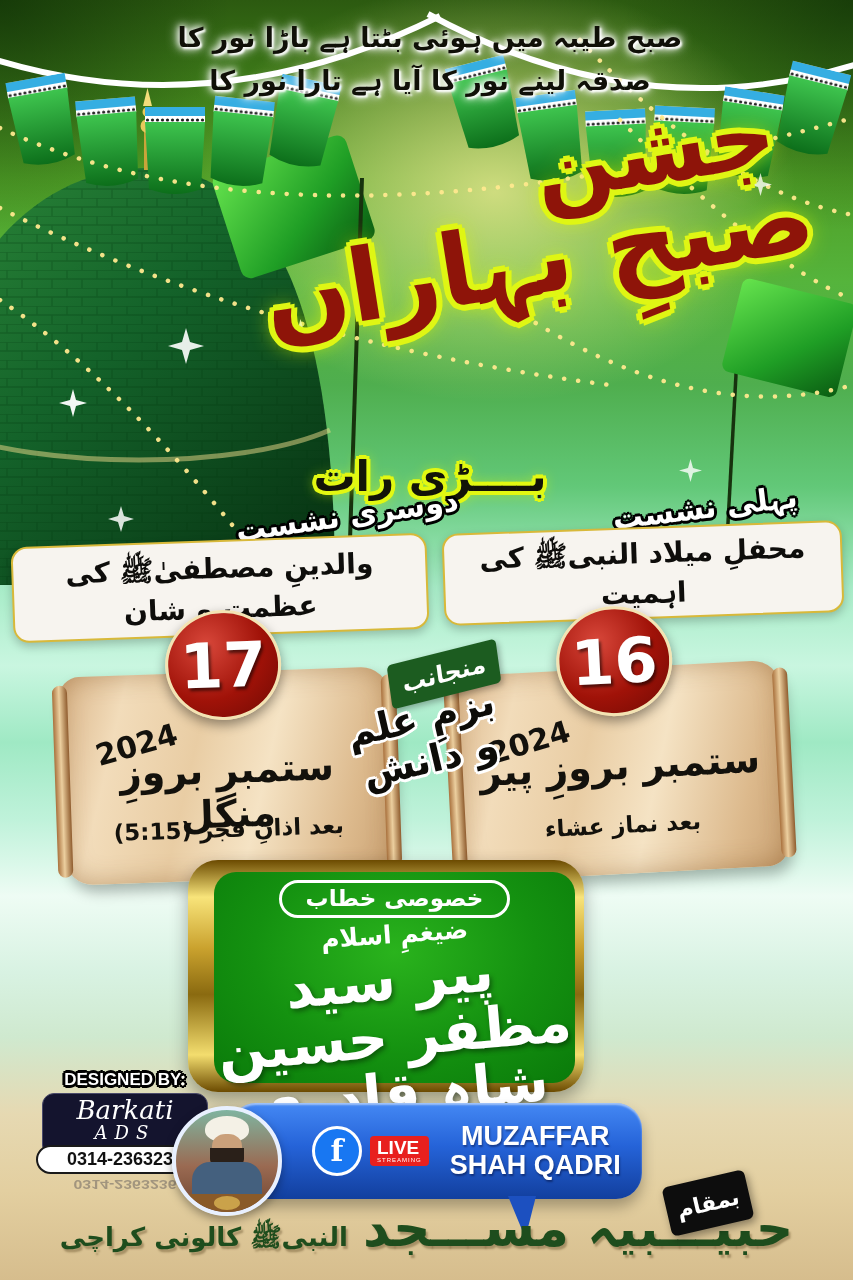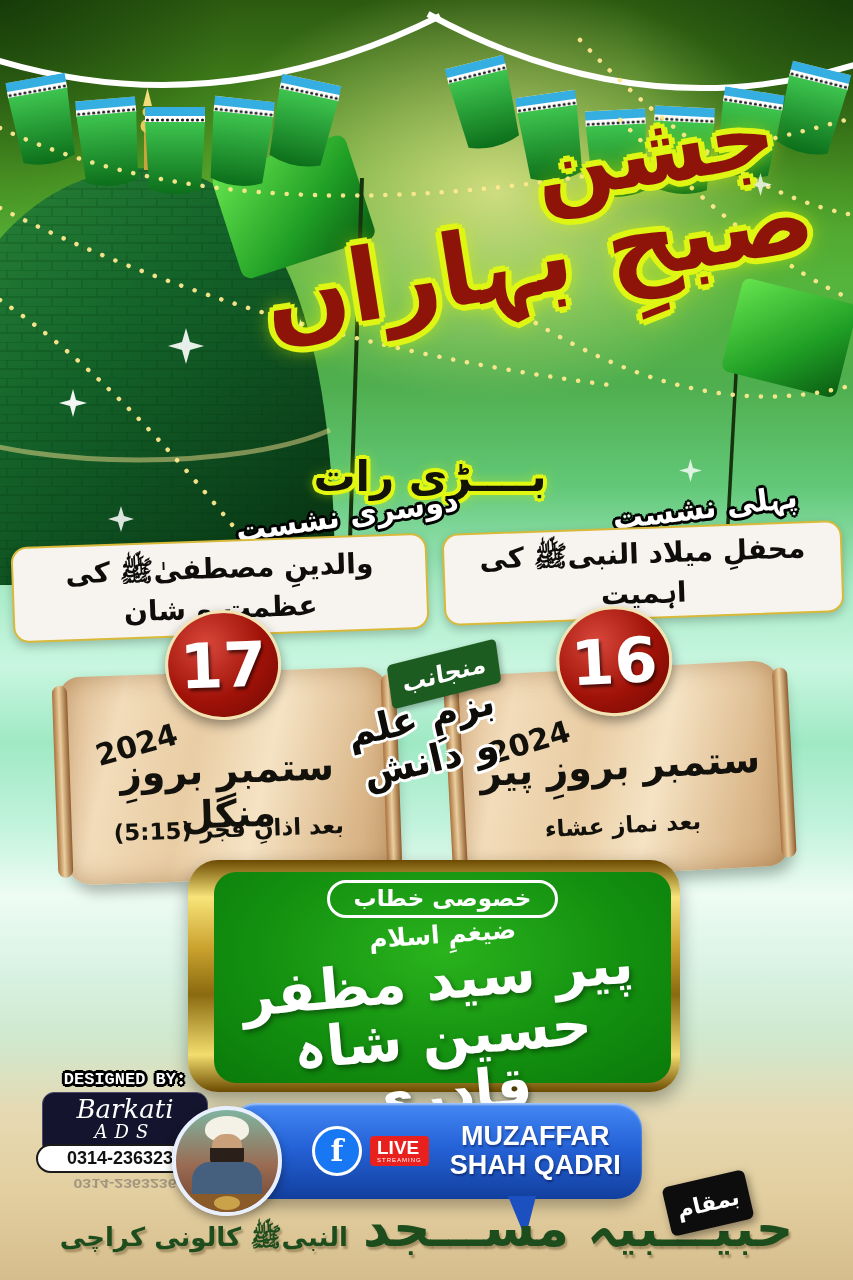--- a/index.html
+++ b/index.html
@@ -62,36 +62,36 @@
   .s-line{position:absolute; left:8px; right:8px; top:76px; text-align:center; font-size:38px; font-weight:bold; color:#13110c;}
   .s-time{position:absolute; left:0; right:0; top:144px; text-align:center; font-size:23px; font-weight:bold; color:#13110c;}
 
   .org-badge{left:388px; top:652px; width:112px; height:44px; background:#1c5c20; border-radius:5px;
     transform:rotate(-14deg) skewX(-6deg); display:flex; align-items:center; justify-content:center;
     color:#fff; font-size:24px; font-weight:bold; box-shadow:2px 3px 6px rgba(0,0,0,.3);}
   .org-name{left:338px; top:696px; width:175px; text-align:center; font-size:38px; font-weight:bold; color:#0d0c08;
     transform:rotate(-13deg); line-height:1.12;}
 
   
-  .banner-frame{left:188px; top:860px; width:492px; height:232px; border-radius:30px; padding:12px 9px 9px 26px;
+  .banner-frame{left:188px; top:860px; width:396px; height:232px; border-radius:30px; padding:12px 9px 9px 26px;
     box-sizing:border-box;
     background:linear-gradient(180deg,#6b4a00 0%,#f8e47a 16%,#caa22e 38%,#8a6a10 58%,#f3dd6e 84%,#6b4a00 100%);
     box-shadow:0 8px 18px rgba(0,0,0,.32);}
   .banner-inner{width:100%; height:100%; border-radius:22px; box-sizing:border-box;
     background:radial-gradient(ellipse at 50% 38%, #2ab31d 0%, #149110 55%, #0a7a0a 100%);
     display:flex; flex-direction:column; align-items:center; padding-top:8px;}
   .special-pill{border:3px solid #fff; border-radius:24px; color:#fff; font-size:23px; font-weight:bold;
     padding:1px 24px; line-height:1.3;}
   .honorific{color:#fff; font-size:25px; font-weight:bold; margin-top:2px; transform:rotate(-4deg);}
   .name-urdu{color:#fff; font-size:56px; font-weight:bold; text-align:center; line-height:1.02;
     transform:rotate(-5deg); text-shadow:2px 3px 5px rgba(0,20,0,.45); margin-top:2px;}
 
   
   .designer{left:34px; top:1070px; width:182px; text-align:center;}
-  .designed-by{font-family:Liberation Mono, monospace; font-size:17px; font-weight:bold; color:#fff;}
+  .designed-by{font-family:Liberation Sans, sans-serif; font-size:17px; font-weight:bold; color:#fff;}
   .brand-box{margin:3px 8px 0 8px; background:#14142e; border:1px solid #4a4a6a; border-radius:12px;
     padding:3px 6px 14px 6px; color:#fff;}
   .brand{font-family:"DejaVu Serif",serif; font-style:italic; font-size:26px; line-height:1.05;}
   .brand2{font-family:"DejaVu Serif",serif; font-style:italic; font-size:18px; letter-spacing:7px; line-height:1;}
   .phone-pill{position:relative; margin:-12px 2px 0 2px; background:#fff; border:2px solid #1a1a1a; border-radius:15px;
     font-family:"Liberation Sans",sans-serif; font-size:18px; font-weight:bold; color:#111; padding:2px 0;}
   .phone-ghost{margin-top:1px; font-family:"Liberation Sans",sans-serif; font-size:16px; font-weight:bold;
     color:rgba(40,40,60,.35); transform:scaleY(-.8); }
 
   
@@ -247,20 +247,24 @@
     <g fill="#ffffff">
       <path d="M70 400 l3 -11 3 11 11 3 -11 3 -3 11 -3 -11 -11 -3 Z" opacity=".95"></path>
       <path d="M182 342 l4 -14 4 14 14 4 -14 4 -4 14 -4 -14 -14 -4 Z" opacity=".9"></path>
       <path d="M118 516 l3 -10 3 10 10 3 -10 3 -3 10 -3 -10 -10 -3 Z" opacity=".85"></path>
       <path d="M298 328 l2.5 -9 2.5 9 9 2.5 -9 2.5 -2.5 9 -2.5 -9 -9 -2.5 Z" opacity=".9"></path>
       <path d="M758 182 l2.5 -9 2.5 9 9 2.5 -9 2.5 -2.5 9 -2.5 -9 -9 -2.5 Z" opacity=".8"></path>
       <path d="M688 468 l2.5 -9 2.5 9 9 2.5 -9 2.5 -2.5 9 -2.5 -9 -9 -2.5 Z" opacity=".8"></path>
     </g>
   </svg>
 
+  <div class="abs couplet rtl">
+    <span class="cl">صبح طیبہ میں ہوئی بٹتا ہے باڑا نور کا</span>
+    <span class="cl">صدقہ لینے نور کا آیا ہے تارا نور کا</span>
+  </div>
 
   <div class="abs main-title rtl">
     <span class="tw1">جشن</span>
     <span class="tw2">صبحِ بہاراں</span>
   </div>
 
   <div class="abs bari-raat rtl glow-yellow">بــــڑی رات</div>
 
   <div class="abs session-label label-first rtl outline-black">پہلی نشست</div>
   <div class="abs session-box box-first rtl">

